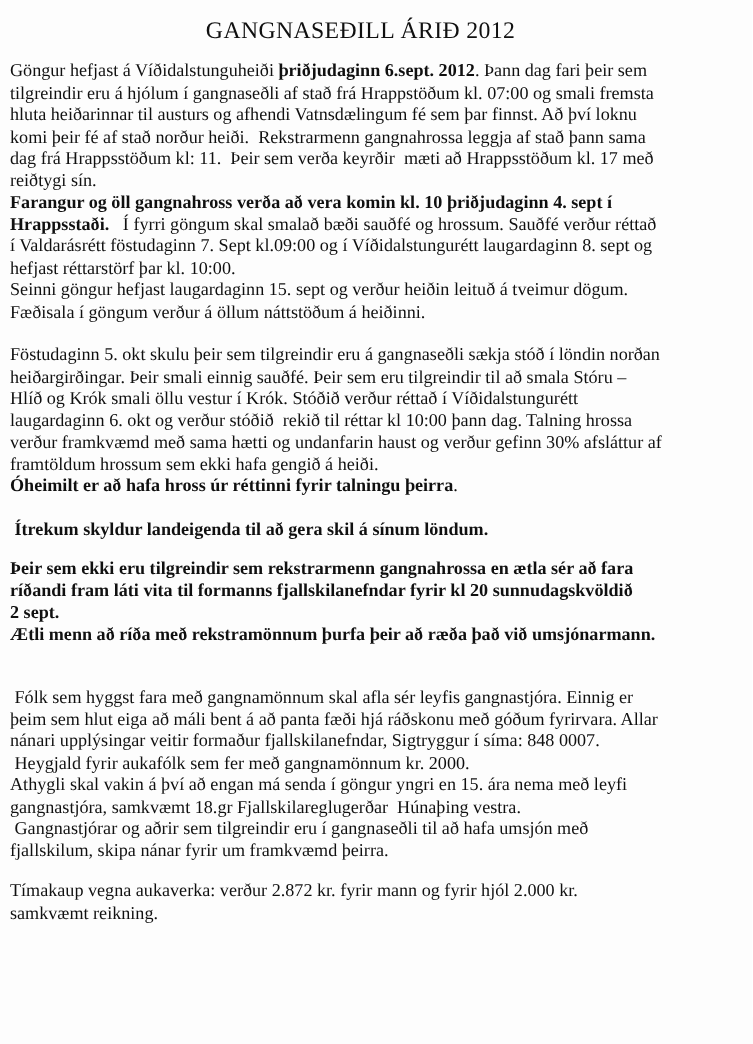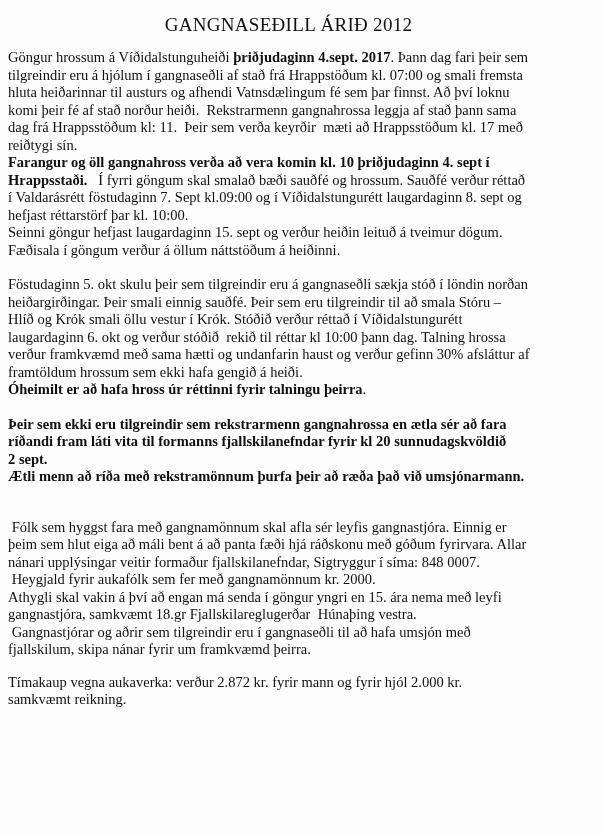--- a/index.html
+++ b/index.html
@@ -43,40 +43,40 @@
   .doc-body p[data-name="extra-people-paragraph"]  { margin-top: 33px; }
   .doc-body p[data-name="overtime-pay-paragraph"]  { margin-top: 15px; }
   .bold { font-weight: bold; }
 </style>
 </head>
 <body>
 
 <div class="page" data-name="scanned-document-page">
   <div class="doc-title" data-name="document-title">GANGNASEÐILL ÁRIÐ 2012</div>
   <div class="doc-body" data-name="document-body">
-      <p data-name="opening-schedule-paragraph"><span data-name="text-run">Göngur hrossum á Víðidalstunguheiði </span><span data-name="bold-text-run" class="bold">þriðjudaginn 4.sept. 2017</span><span data-name="text-run">. Þann dag fari þeir sem
+      <p data-name="opening-schedule-paragraph"><span data-name="text-run">Göngur hefjast á Víðidalstunguheiði </span><span data-name="bold-text-run" class="bold">þriðjudaginn 6.sept. 2012</span><span data-name="text-run">. Þann dag fari þeir sem
 tilgreindir eru á hjólum í gangnaseðli af stað frá Hrappstöðum kl. 07:00 og smali fremsta
 hluta heiðarinnar til austurs og afhendi Vatnsdælingum fé sem þar finnst. Að því loknu
 komi þeir fé af stað norður heiði.  Rekstrarmenn gangnahrossa leggja af stað þann sama
 dag frá Hrappsstöðum kl: 11.  Þeir sem verða keyrðir  mæti að Hrappsstöðum kl. 17 með
 reiðtygi sín.
 </span><span data-name="bold-text-run" class="bold">Farangur og öll gangnahross verða að vera komin kl. 10 þriðjudaginn 4. sept í
 Hrappsstaði.</span><span data-name="text-run">   Í fyrri göngum skal smalað bæði sauðfé og hrossum. Sauðfé verður réttað
 í Valdarásrétt föstudaginn 7. Sept kl.09:00 og í Víðidalstungurétt laugardaginn 8. sept og
 hefjast réttarstörf þar kl. 10:00.
 Seinni göngur hefjast laugardaginn 15. sept og verður heiðin leituð á tveimur dögum.
 Fæðisala í göngum verður á öllum náttstöðum á heiðinni.</span></p>
       <p data-name="october-stod-roundup-paragraph"><span data-name="text-run">Föstudaginn 5. okt skulu þeir sem tilgreindir eru á gangnaseðli sækja stóð í löndin norðan
 heiðargirðingar. Þeir smali einnig sauðfé. Þeir sem eru tilgreindir til að smala Stóru –
 Hlíð og Krók smali öllu vestur í Krók. Stóðið verður réttað í Víðidalstungurétt
 laugardaginn 6. okt og verður stóðið  rekið til réttar kl 10:00 þann dag. Talning hrossa
 verður framkvæmd með sama hætti og undanfarin haust og verður gefinn 30% afsláttur af
 framtöldum hrossum sem ekki hafa gengið á heiði.
 </span><span data-name="bold-text-run" class="bold">Óheimilt er að hafa hross úr réttinni fyrir talningu þeirra</span><span data-name="text-run">.</span></p>
-      <p data-name="homeland-roundup-paragraph"></p>
+      <p data-name="homeland-roundup-paragraph"><span data-name="bold-text-run" class="bold"> Ítrekum skyldur landeigenda til að gera skil á sínum löndum.</span></p>
       <p data-name="riders-notice-paragraph"><span data-name="bold-text-run" class="bold">Þeir sem ekki eru tilgreindir sem rekstrarmenn gangnahrossa en ætla sér að fara
 ríðandi fram láti vita til formanns fjallskilanefndar fyrir kl 20 sunnudagskvöldið
 2 sept.
 Ætli menn að ríða með rekstramönnum þurfa þeir að ræða það við umsjónarmann.</span></p>
       <p data-name="extra-people-paragraph"><span data-name="text-run"> Fólk sem hyggst fara með gangnamönnum skal afla sér leyfis gangnastjóra. Einnig er
 þeim sem hlut eiga að máli bent á að panta fæði hjá ráðskonu með góðum fyrirvara. Allar
 nánari upplýsingar veitir formaður fjallskilanefndar, Sigtryggur í síma: 848 0007.
  Heygjald fyrir aukafólk sem fer með gangnamönnum kr. 2000.
 Athygli skal vakin á því að engan má senda í göngur yngri en 15. ára nema með leyfi
 gangnastjóra, samkvæmt 18.gr Fjallskilareglugerðar  Húnaþing vestra.

